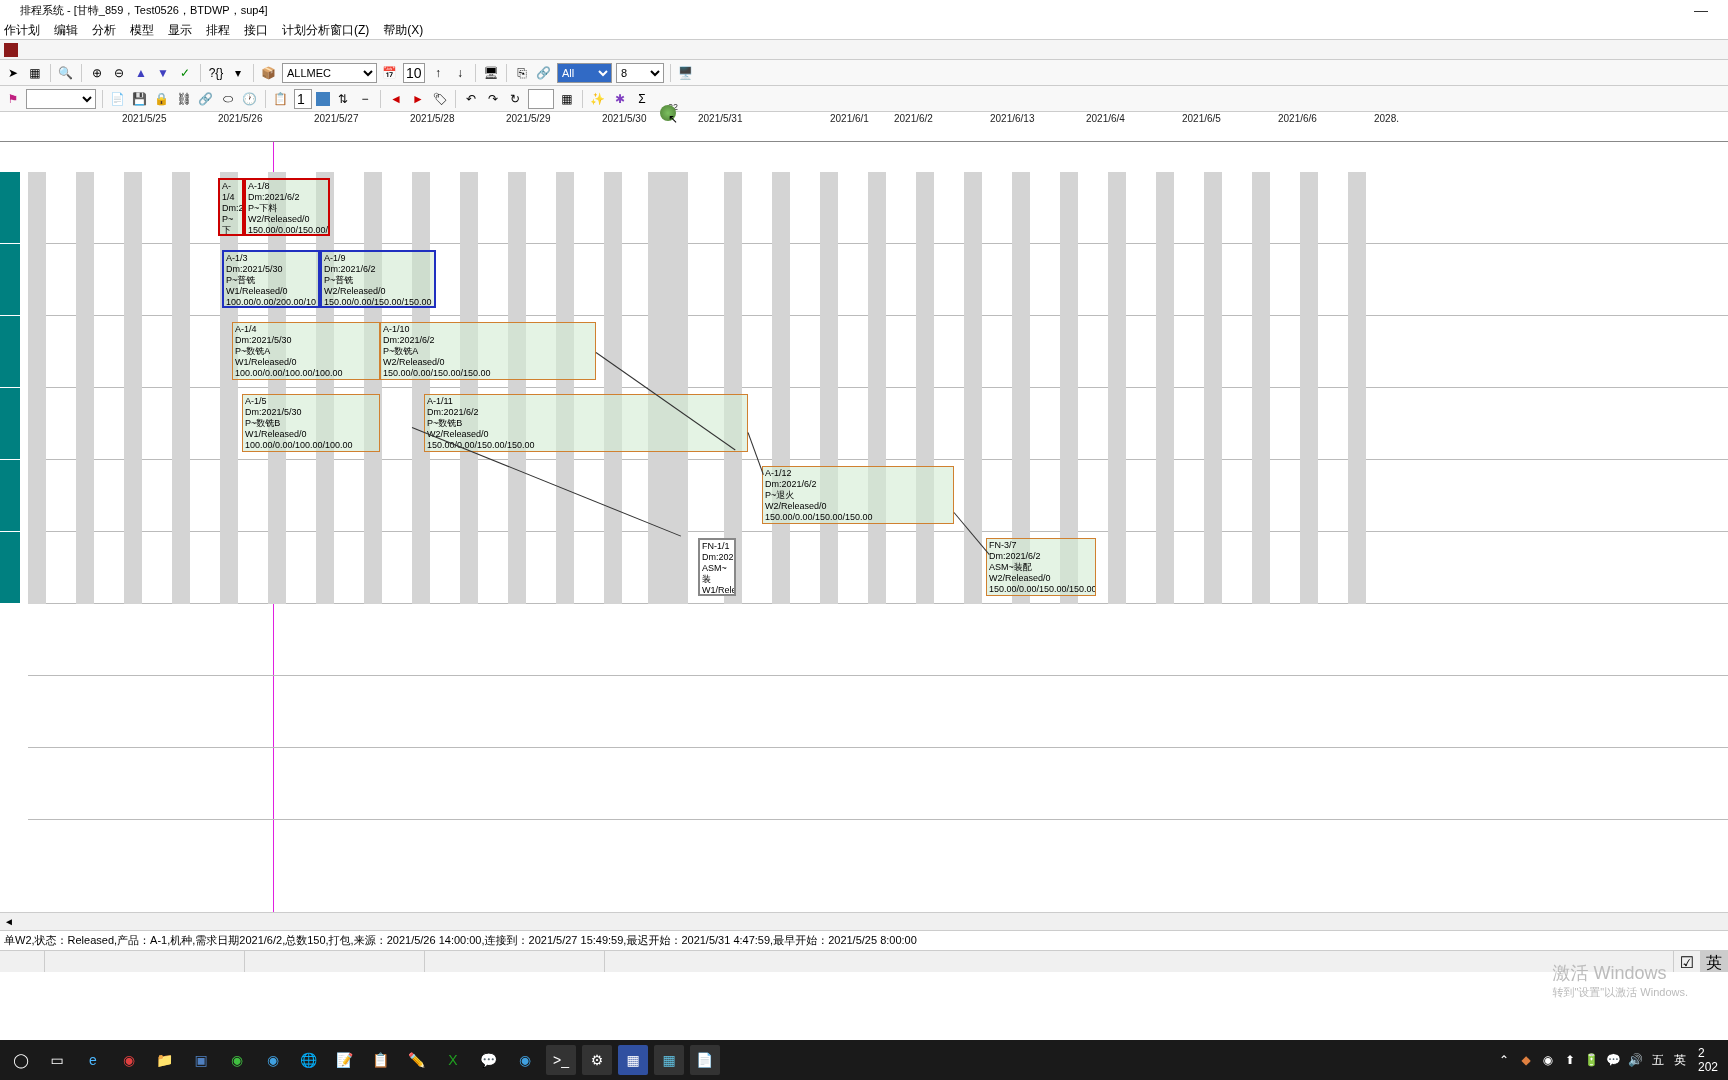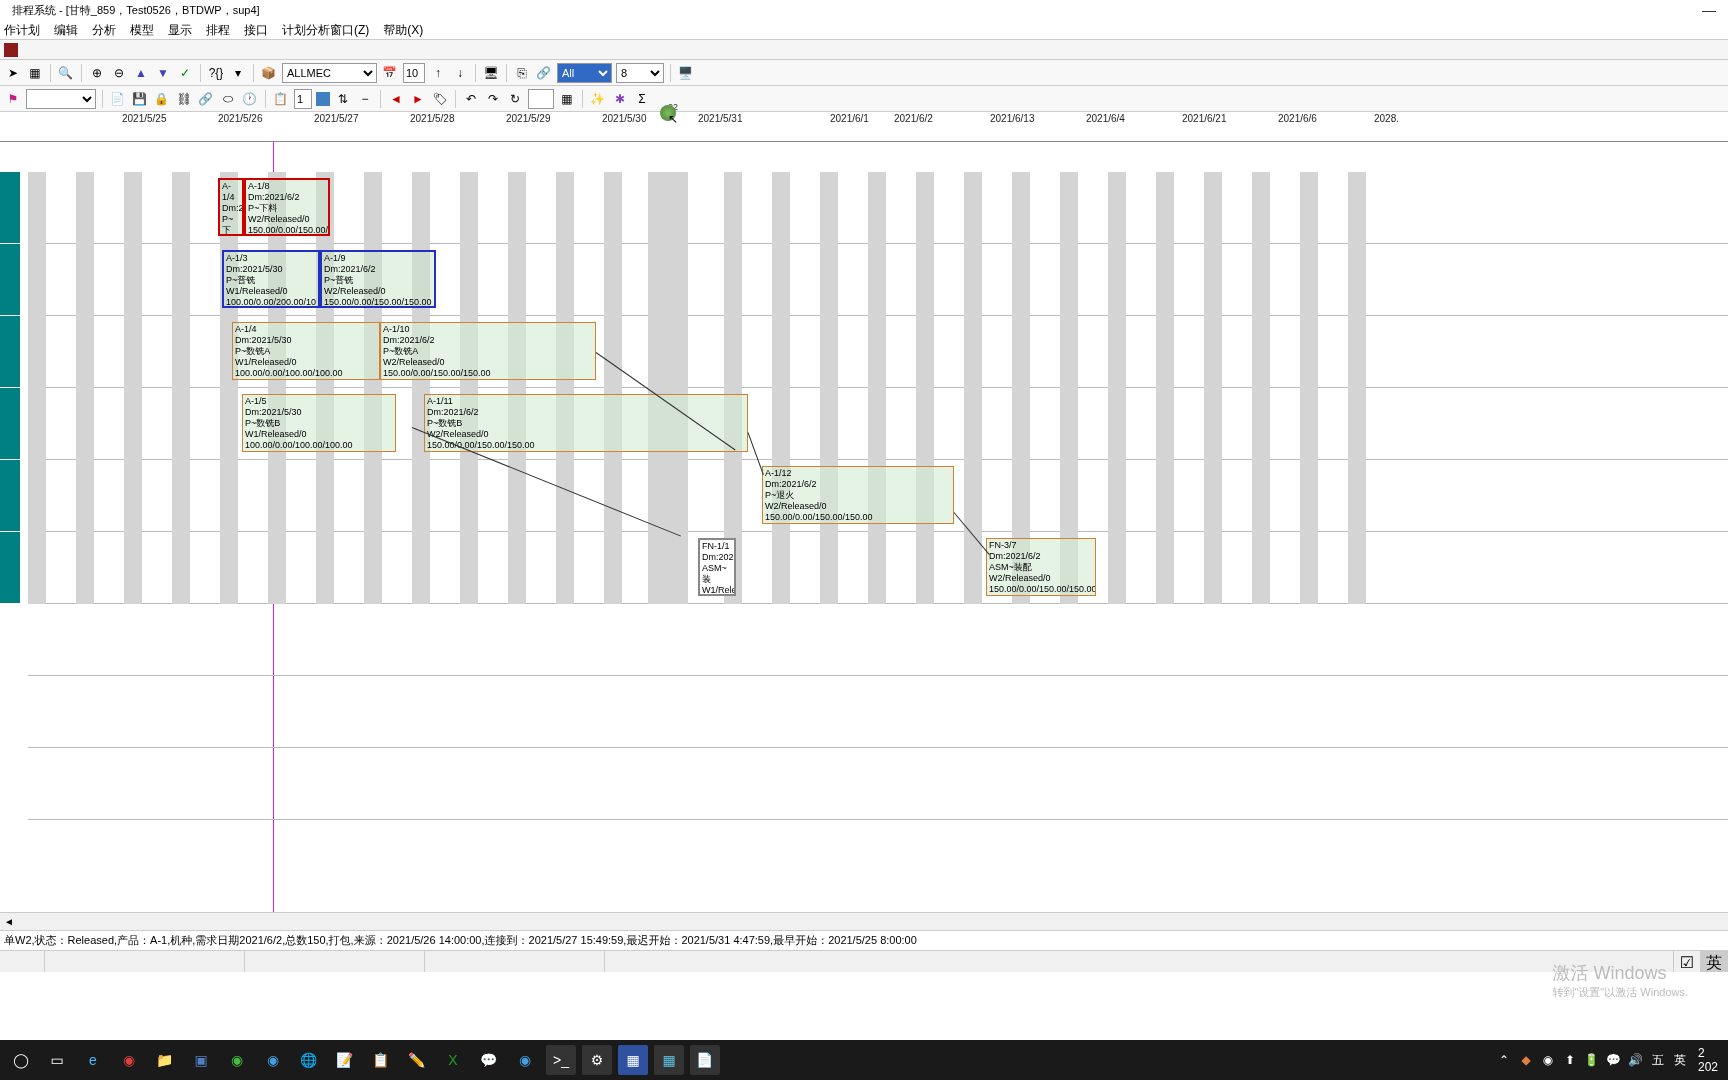--- a/index.html
+++ b/index.html
@@ -1,32 +1,32 @@
 <!DOCTYPE html>
 <html><head>
 <meta charset="utf-8">
 <style>
 * { margin: 0; padding: 0; box-sizing: border-box; font-family: "Microsoft YaHei", sans-serif; }
 body { background: #fff; overflow: hidden; width: 1728px; height: 1080px; position: relative; }
 
-.title-bar { height: 20px; background: #fff; font-size: 11px; padding: 3px 12px; display: flex; align-items: center; }
+.title-bar { height: 20px; background: #fff; font-size: 11px; padding: 3px 20px; display: flex; align-items: center; }
 .title-bar .title { flex: 1; }
 .title-bar .win-btns { display: flex; gap: 8px; font-size: 14px; color: #333; }
 
 .menu-bar { height: 20px; background: #fff; font-size: 12px; display: flex; gap: 14px; padding: 2px 4px; border-bottom: 1px solid #ccc; }
 .menu-bar span { cursor: pointer; }
 
 .toolbar-small { height: 20px; background: #f5f5f5; border-bottom: 1px solid #ccc; display: flex; align-items: center; padding: 0 4px; gap: 4px; }
 .toolbar-small .sq { width: 14px; height: 14px; background: #8b1a1a; }
 
 .toolbar1, .toolbar2 { height: 26px; background: #f8f8f8; border-bottom: 1px solid #ccc; display: flex; align-items: center; padding: 0 4px; gap: 4px; font-size: 11px; }
 .tb-icon { width: 18px; height: 18px; display: flex; align-items: center; justify-content: center; border: 1px solid transparent; cursor: pointer; font-size: 12px; }
 .tb-sep { width: 1px; height: 18px; background: #ccc; margin: 0 2px; }
 .tb-select { height: 20px; font-size: 11px; border: 1px solid #999; background: #fff; }
-.tb-input { height: 20px; font-size: 11px; border: 1px solid #999; padding: 0 2px; }
+.tb-input { height: 20px; font-size: 14px; border: 1px solid #999; padding: 0 2px; }
 
 .timeline { position: relative; height: 30px; background: #fff; border-bottom: 1px solid #888; }
 .timeline-top { height: 14px; border-bottom: 1px solid #aaa; position: relative; font-size: 10px; }
 .timeline-top .wk { position: absolute; top: 0; font-size: 10px; color: #333; }
 .timeline-dates { height: 16px; position: relative; font-size: 10px; }
 .timeline-dates .dt { position: absolute; top: 1px; font-size: 10px; color: #222; }
 
 .gantt-area { position: relative; height: 770px; background: #fff; overflow: hidden; }
 .left-strip { position: absolute; left: 0; top: 0; width: 28px; height: 100%; background: #fff; }
 .left-strip .row-label { position: absolute; left: 0; width: 20px; height: 72px; background: #008080; border-bottom: 1px solid #fff; }
@@ -168,21 +168,21 @@
       <span class="dt" style="left: 218px;">2021/5/26</span>
       <span class="dt" style="left: 314px;">2021/5/27</span>
       <span class="dt" style="left: 410px;">2021/5/28</span>
       <span class="dt" style="left: 506px;">2021/5/29</span>
       <span class="dt" style="left: 602px;">2021/5/30</span>
       <span class="dt" style="left: 698px;">2021/5/31</span>
       <span class="dt" style="left: 830px;">2021/6/1</span>
       <span class="dt" style="left: 894px;">2021/6/2</span>
       <span class="dt" style="left: 990px;">2021/6/13</span>
       <span class="dt" style="left: 1086px;">2021/6/4</span>
-      <span class="dt" style="left: 1182px;">2021/6/21</span>
+      <span class="dt" style="left: 1182px;">2021/6/5</span>
       <span class="dt" style="left: 1278px;">2021/6/6</span>
       <span class="dt" style="left: 1374px;">2028.</span>
     </div>
 </div>
 
 <div class="cursor-marker"></div>
 <div class="cursor-arrow">↖</div>
 <div class="small22">22</div>
 
 <div class="gantt-area">
@@ -412,21 +412,21 @@
     <div>100.00/0.00/100.00/100.00</div>
   </div>
   <div class="gantt-bar bar-orange" style="left:380px; top:180px; width:216px; height:58px;">
     <div>A-1/10</div>
     <div>Dm:2021/6/2</div>
     <div>P~数铣A</div>
     <div>W2/Released/0</div>
     <div>150.00/0.00/150.00/150.00</div>
   </div>
 
-  <div class="gantt-bar bar-orange" style="left:242px; top:252px; width:154px; height:58px;">
+  <div class="gantt-bar bar-orange" style="left:242px; top:252px; width:138px; height:58px;">
     <div>A-1/5</div>
     <div>Dm:2021/5/30</div>
     <div>P~数铣B</div>
     <div>W1/Released/0</div>
     <div>100.00/0.00/100.00/100.00</div>
   </div>
   <div class="gantt-bar bar-orange" style="left:424px; top:252px; width:324px; height:58px;">
     <div>A-1/11</div>
     <div>Dm:2021/6/2</div>
     <div>P~数铣B</div>

